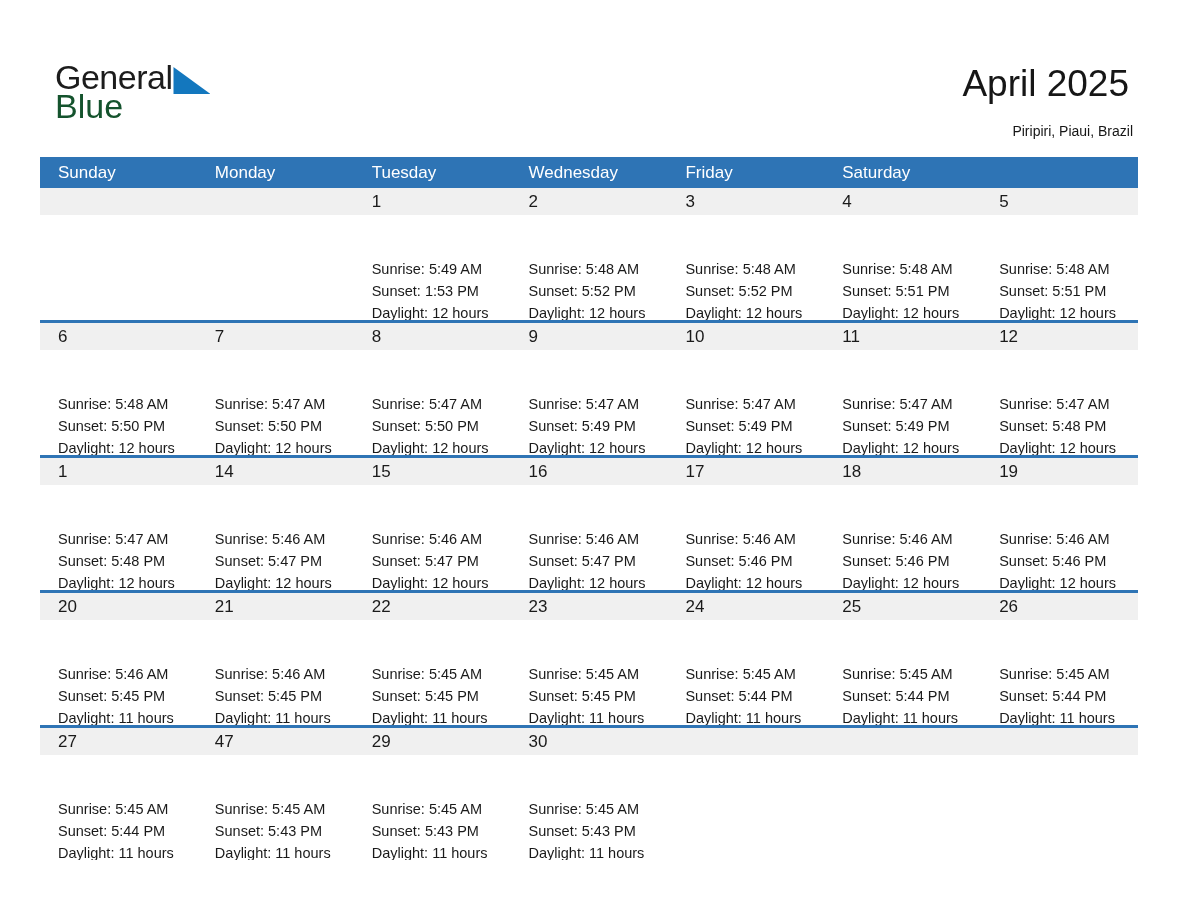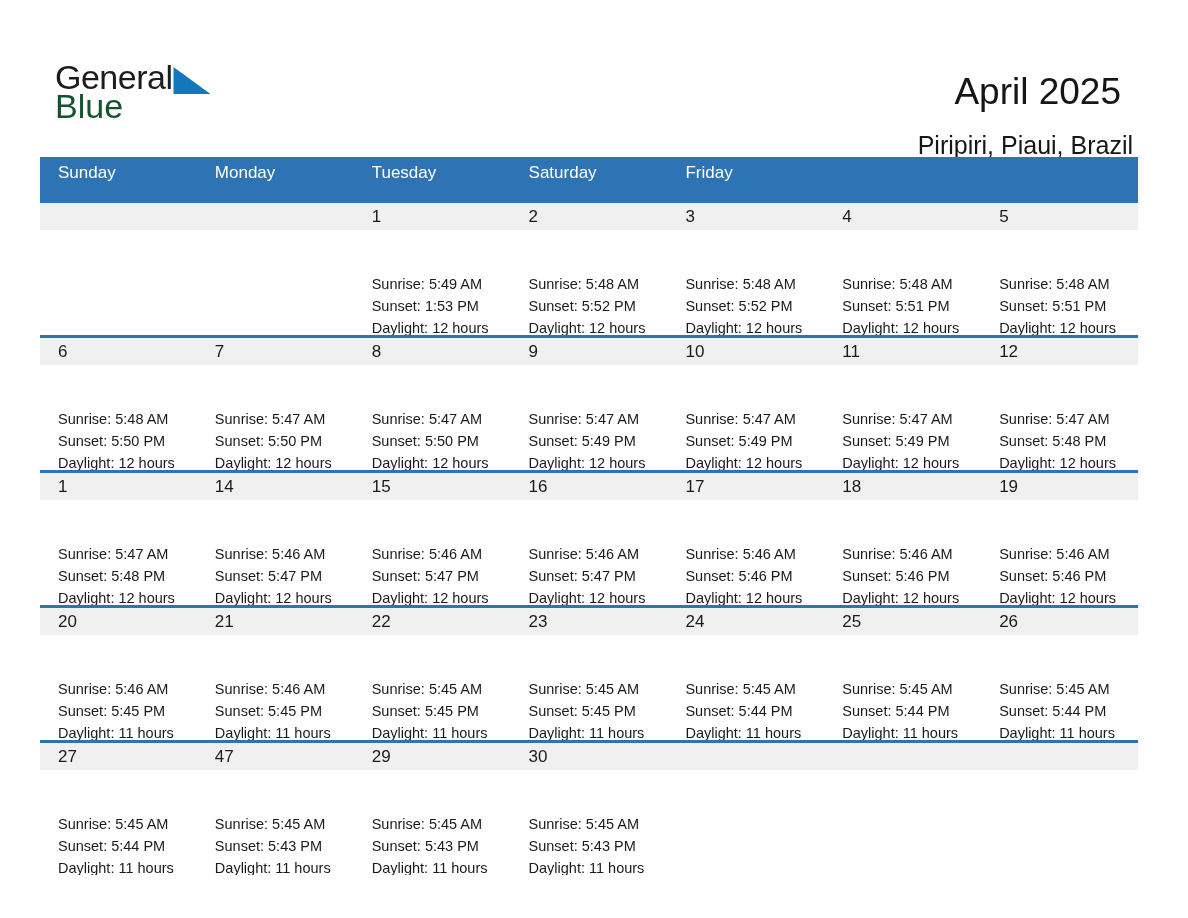--- a/index.html
+++ b/index.html
@@ -10,27 +10,27 @@
 
   
   .logo{position:absolute;left:55px;top:60px;display:inline-block;}
   .logo-line1{display:flex;align-items:flex-end;line-height:1;}
   .logo-general{font-size:34px;letter-spacing:-0.5px;color:#1c1c1c;}
   .logo-triangle{display:inline-block;width:37px;height:27px;margin-left:1px;
     background:#1377be;clip-path:polygon(0 0,100% 100%,0 100%);}
   .logo-blue{font-size:34px;line-height:1;color:#14532d;margin-top:-5px;}
 
   .title-block{position:absolute;right:55px;top:58px;text-align:right;}
-  .month-title{font-size:37px;font-weight:normal;margin:12px;line-height:1.2;color:#161616;}
-  .location{font-size:25px;margin-top:17px;color:#161616;}
+  .month-title{font-size:37px;font-weight:normal;margin:4px;line-height:1.2;color:#161616;}
+  .location{font-size:14px;margin-top:17px;color:#161616;}
 
   
   .calendar{position:absolute;left:40px;top:157px;width:1098px;}
   .weekday-row{display:grid;grid-template-columns:repeat(7,1fr);
-    background:#2e74b5;height:46px;}
+    background:#2e74b5;height:31px;}
   .weekday{color:#ffffff;font-size:17px;line-height:31px;padding-left:18px;
     overflow:hidden;white-space:nowrap;}
 
   .week{display:grid;grid-template-columns:repeat(7,1fr);height:132px;}
   .week + .week{border-top:3px solid #2e74b5;}
 
   .cell{overflow:hidden;}
   .band{background:#f0f0f0;height:27px;line-height:28px;}
   .daynum{font-size:17px;padding-left:18px;color:#1a1a1a;}
   .details{padding:7px 2px 0 18px;font-size:14.5px;line-height:22px;color:#1a1a1a;margin-top:36px;}
@@ -50,22 +50,23 @@
 <div class="title-block">
   <h1 class="month-title">April 2025</h1>
   <div class="location">Piripiri, Piaui, Brazil</div>
 </div>
 
 <div class="calendar">
   <div class="weekday-row" id="weekday-row">
       <div class="weekday">Sunday</div>
       <div class="weekday">Monday</div>
       <div class="weekday">Tuesday</div>
+      <div class="weekday">Wednesday</div>
+      <div class="weekday">Friday</div>
       <div class="weekday">Saturday</div>
-      <div class="weekday">Friday</div>
     </div>
   <div id="weeks-container">
       <div class="week">
         <div class="cell">
           <div class="band"></div>
         </div>
         <div class="cell">
           <div class="band"></div>
         </div>
         <div class="cell">

